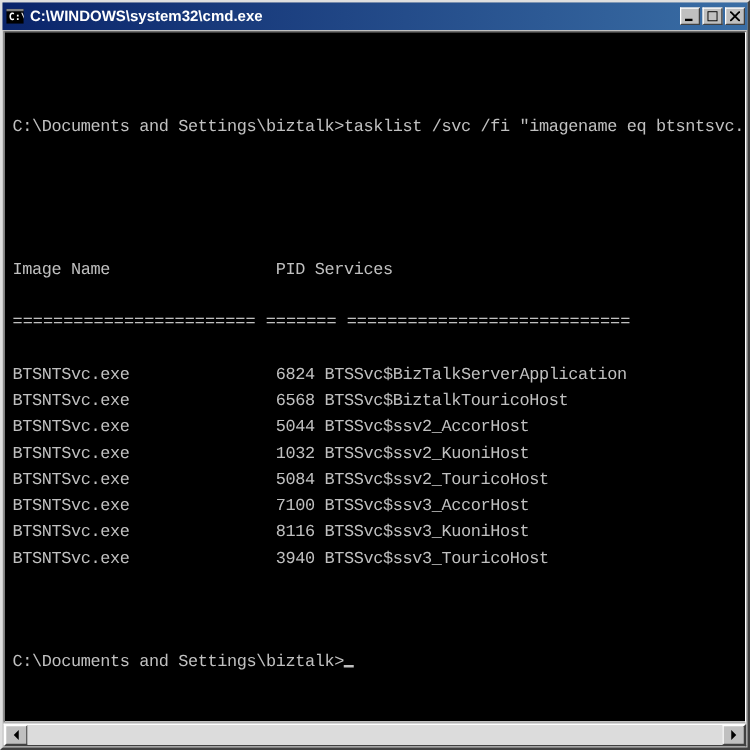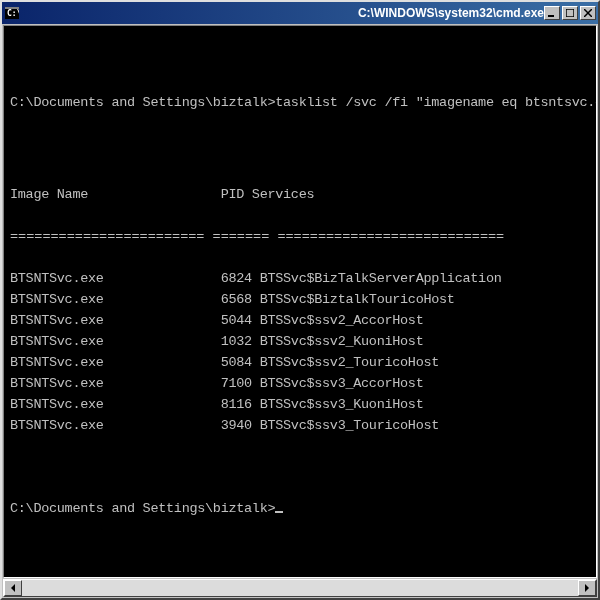--- a/index.html
+++ b/index.html
@@ -34,21 +34,21 @@
   }
   .title-icon {
     width: 16px;
     height: 16px;
     margin-right: 4px;
     display: flex;
     align-items: center;
     justify-content: center;
   }
   .title-icon svg { display:block; }
-  .title-text { flex: 1; white-space: nowrap; overflow: hidden; text-align: right; }
+  .title-text { flex: 1; white-space: nowrap; overflow: hidden; }
   .title-buttons { display: flex; gap: 2px; }
   .title-btn {
     width: 16px;
     height: 14px;
     background: #c0c0c0;
     border: 1px solid;
     border-color: #fff #404040 #404040 #fff;
     display: flex;
     align-items: center;
     justify-content: center;
@@ -67,21 +67,21 @@
     line-height: 1.55;
     white-space: pre;
     overflow: hidden;
     border: 1px solid;
     border-color: #808080 #fff #fff #808080;
     margin: 1px;
     font-stretch: condensed;
     letter-spacing: -0.3px;
   }
   .cmd-line { color: #c0c0c0; }
-  .header-line { margin-top: 9px; }
+  .header-line { margin-top: 31px; }
   .sep-line { letter-spacing: 0; }
   .proc-row { }
   .cursor {
     display: inline-block;
     width: 8px;
     height: 2px;
     background: #c0c0c0;
     vertical-align: baseline;
     margin-bottom: -1px;
   }

